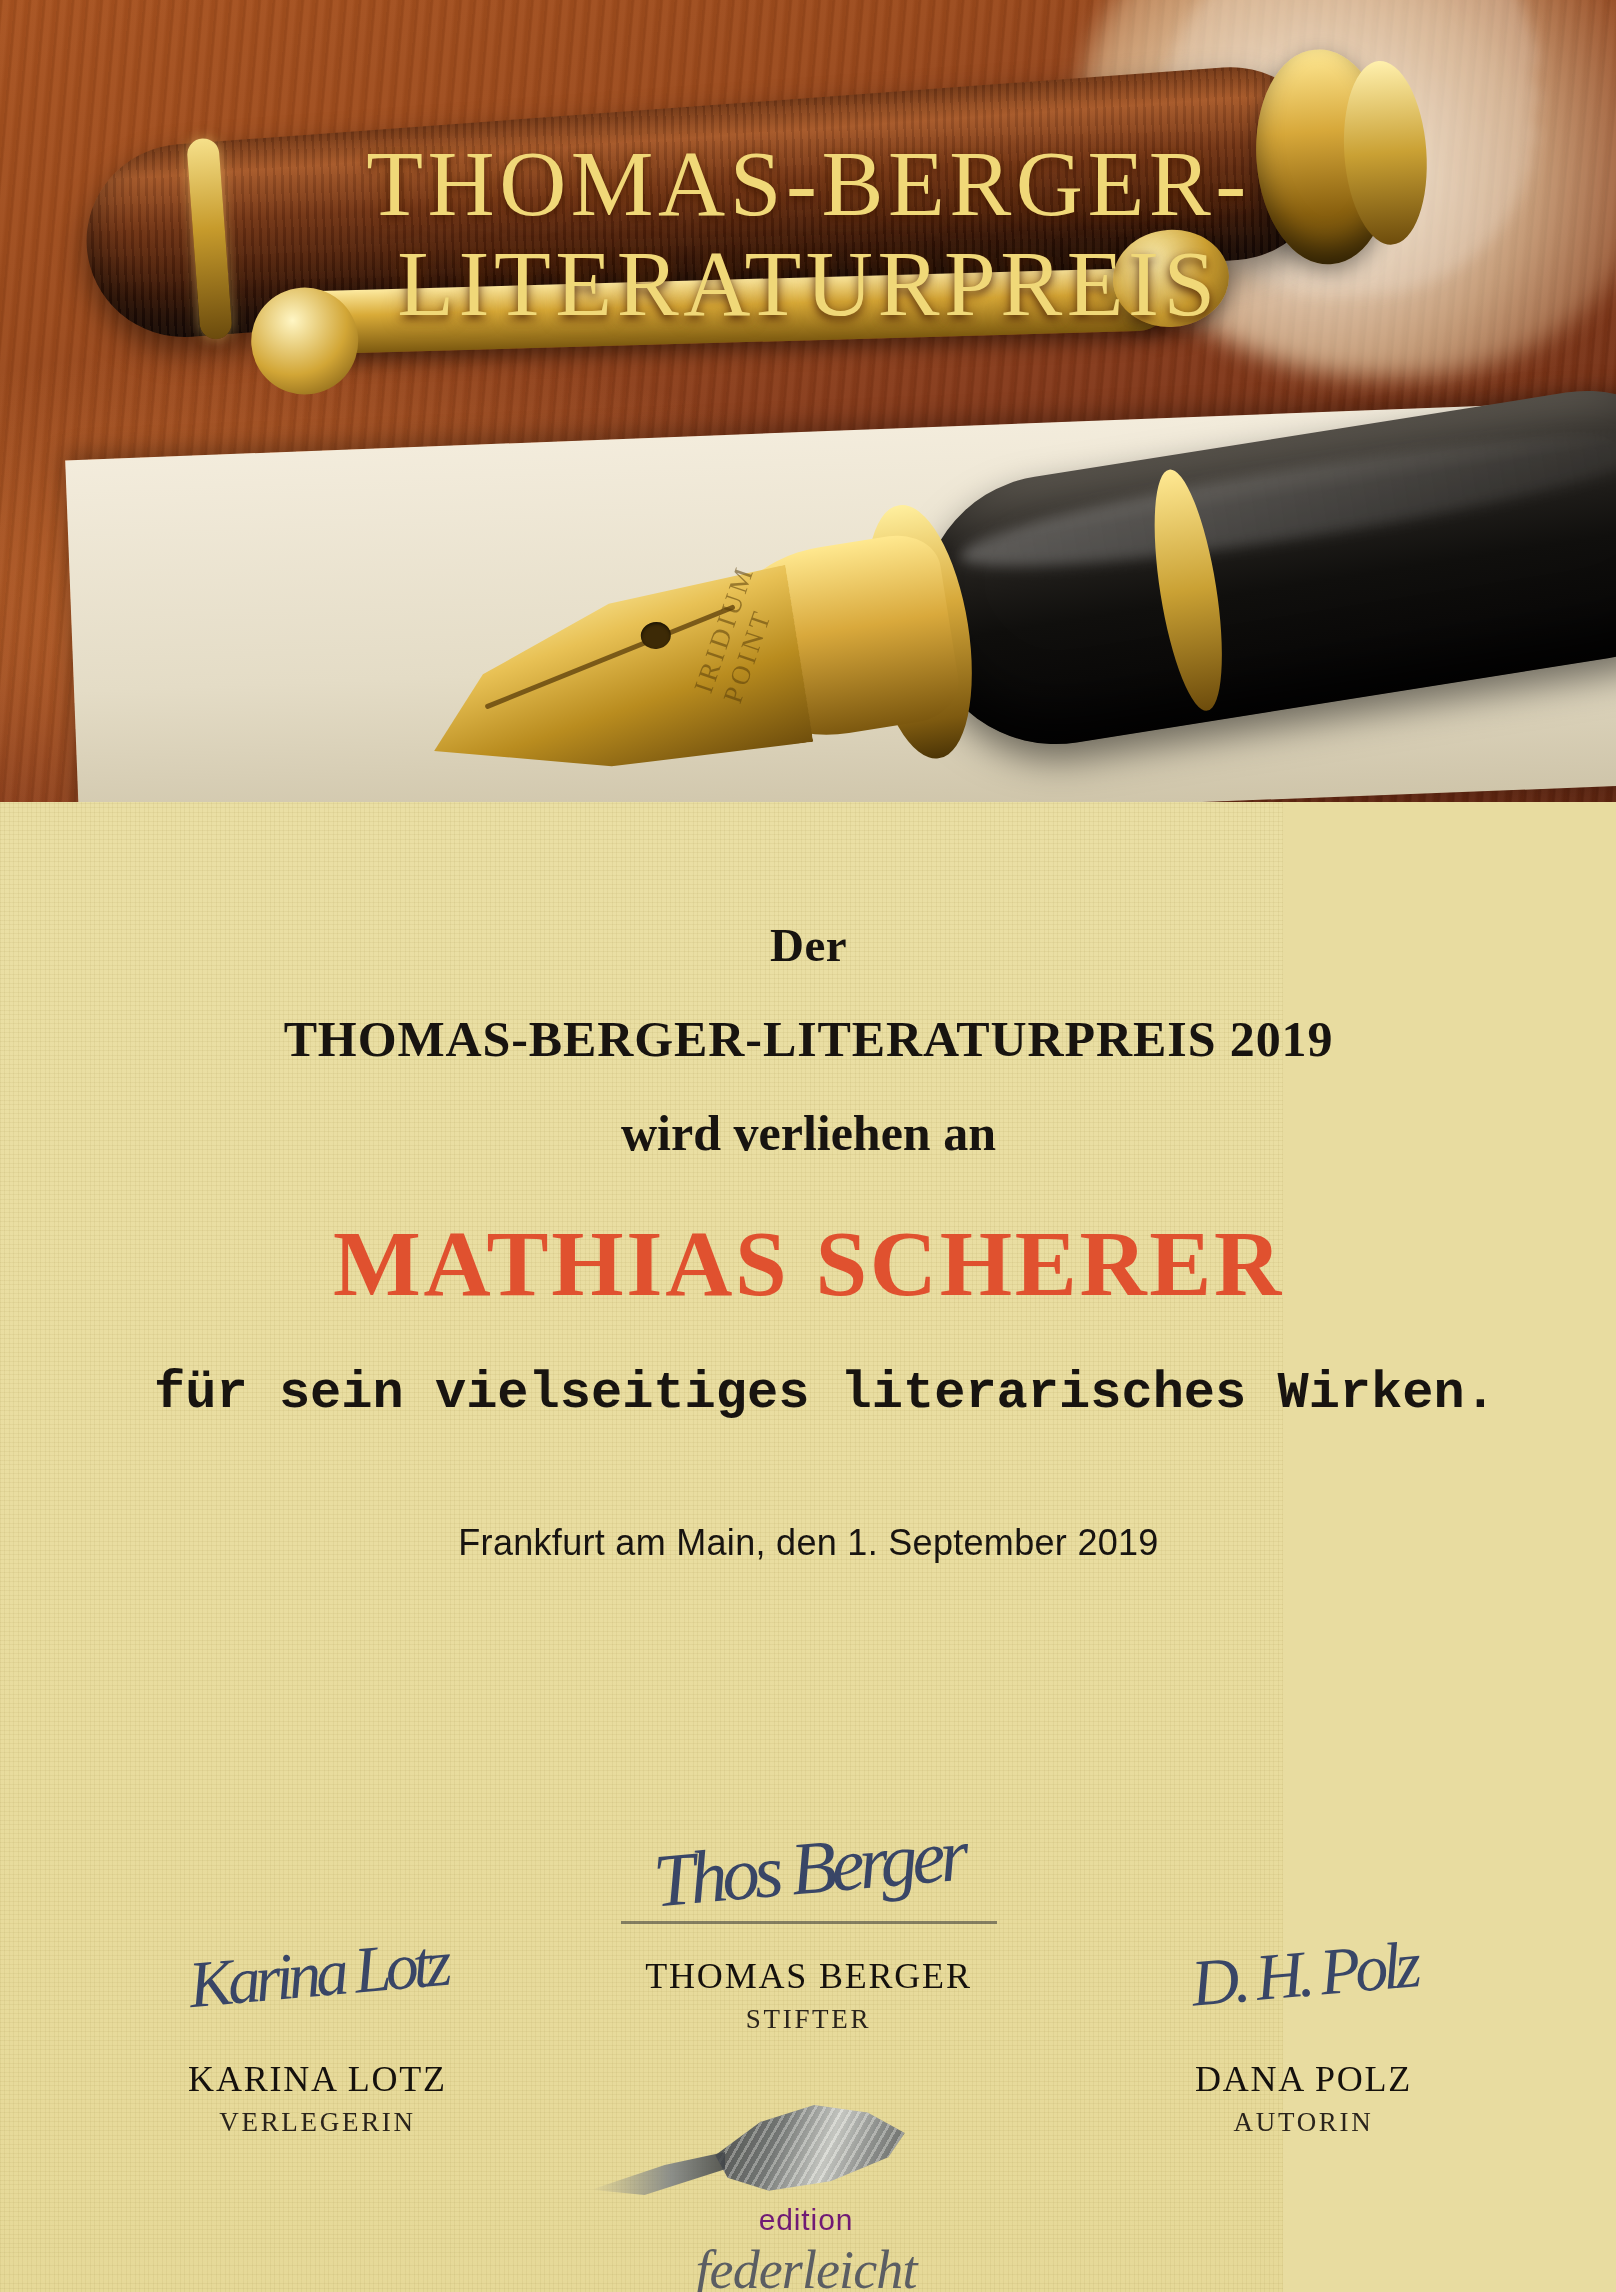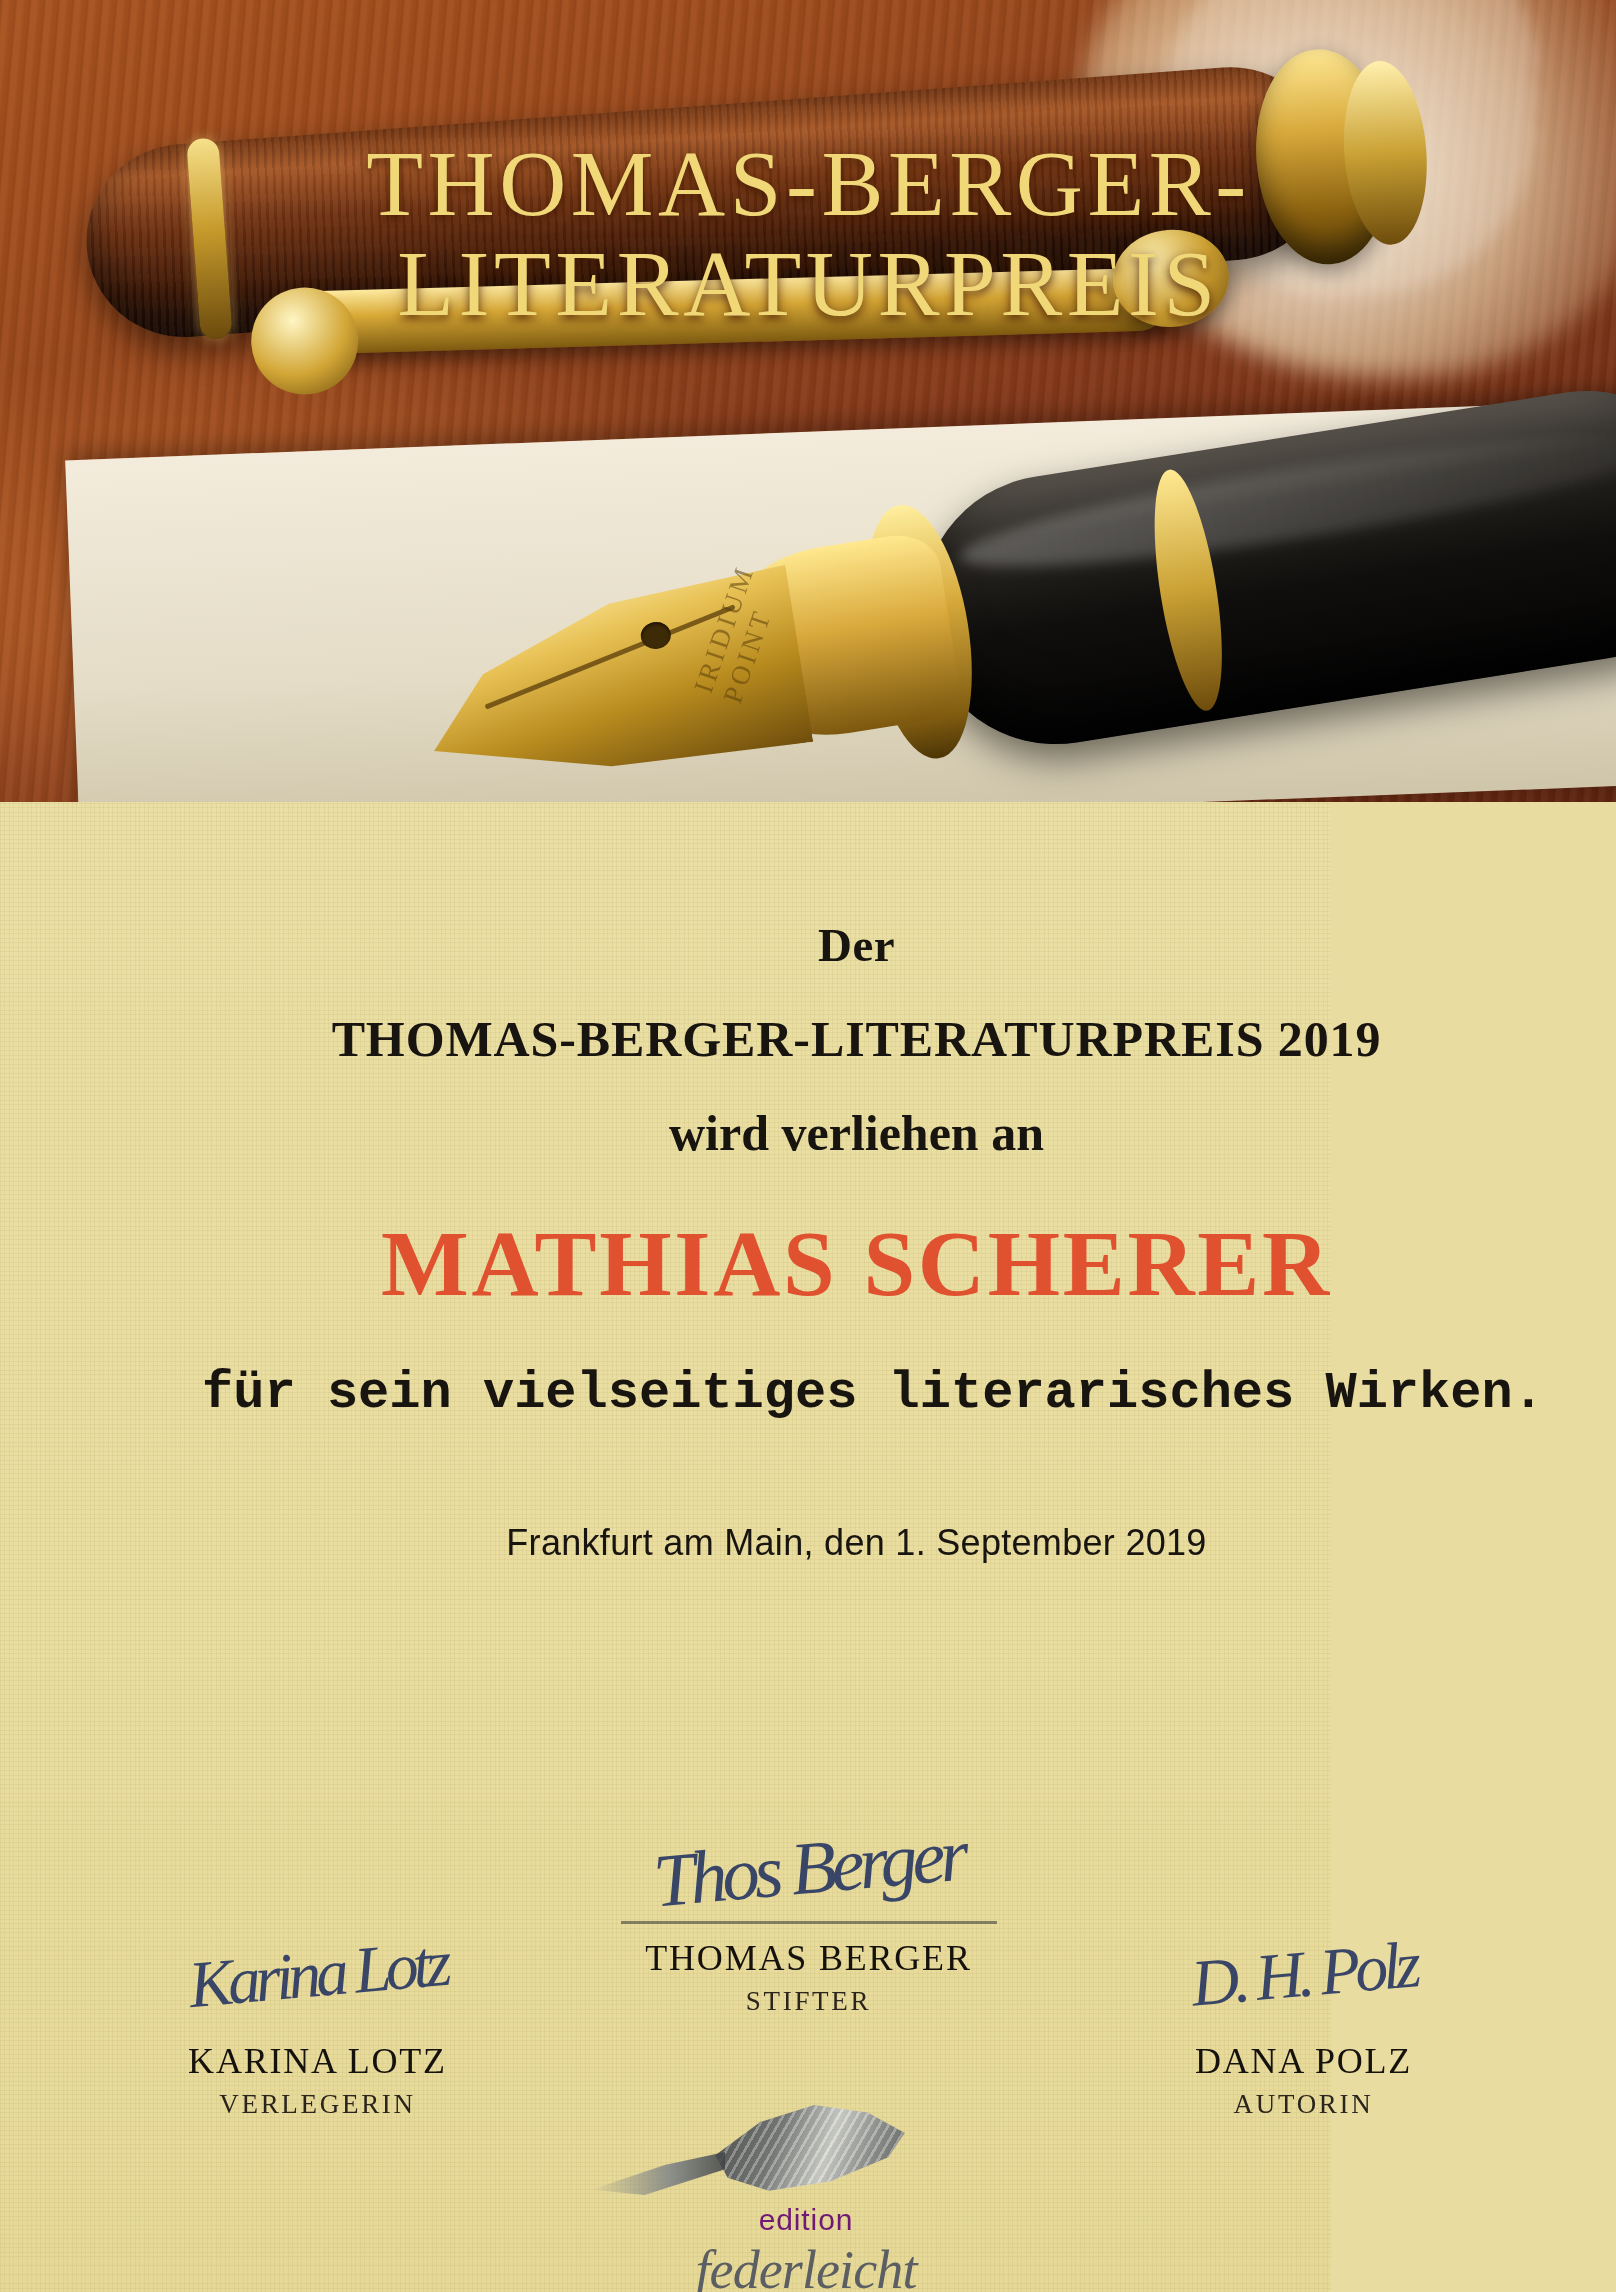--- a/index.html
+++ b/index.html
@@ -293,21 +293,20 @@
   .body {
     position: absolute;
     left: 0;
     top: 802px;
     width: 1283px;
     height: 1491px;
     background:
       repeating-linear-gradient(0deg, rgba(160,140,70,0.10) 0 0.9px, rgba(0,0,0,0) 0.9px 4.5px),
       repeating-linear-gradient(90deg, rgba(160,140,70,0.10) 0 0.9px, rgba(0,0,0,0) 0.9px 4.5px),
       linear-gradient(180deg, #eadfa4 0%, #e9dda0 50%, #e6d998 100%);
-    padding-left: 48px;
   }
   .body-inner {
     position: relative;
     width: 1617px;
     padding-top: 116px;
     text-align: center;
     color: #181410;
   }
   .line-der {
     font-family: "Liberation Serif", serif;
@@ -388,21 +387,21 @@
   }
   .sig-ink.small { font-size: 66px; }
   .sig-rule {
     width: 376px;
     height: 2.7px;
     margin: 0 auto;
     background: #333;
     opacity: 0.55;
   }
   .sig-name {
-    margin-top: 13px;
+    margin-top: 31px;
     font-family: "Liberation Serif", serif;
     font-size: 36px;
     letter-spacing: 1.8px;
     color: #15110d;
   }
   .sig-role {
     margin-top: 7.2px;
     font-family: "Liberation Serif", serif;
     font-size: 27px;
     letter-spacing: 2.7px;

